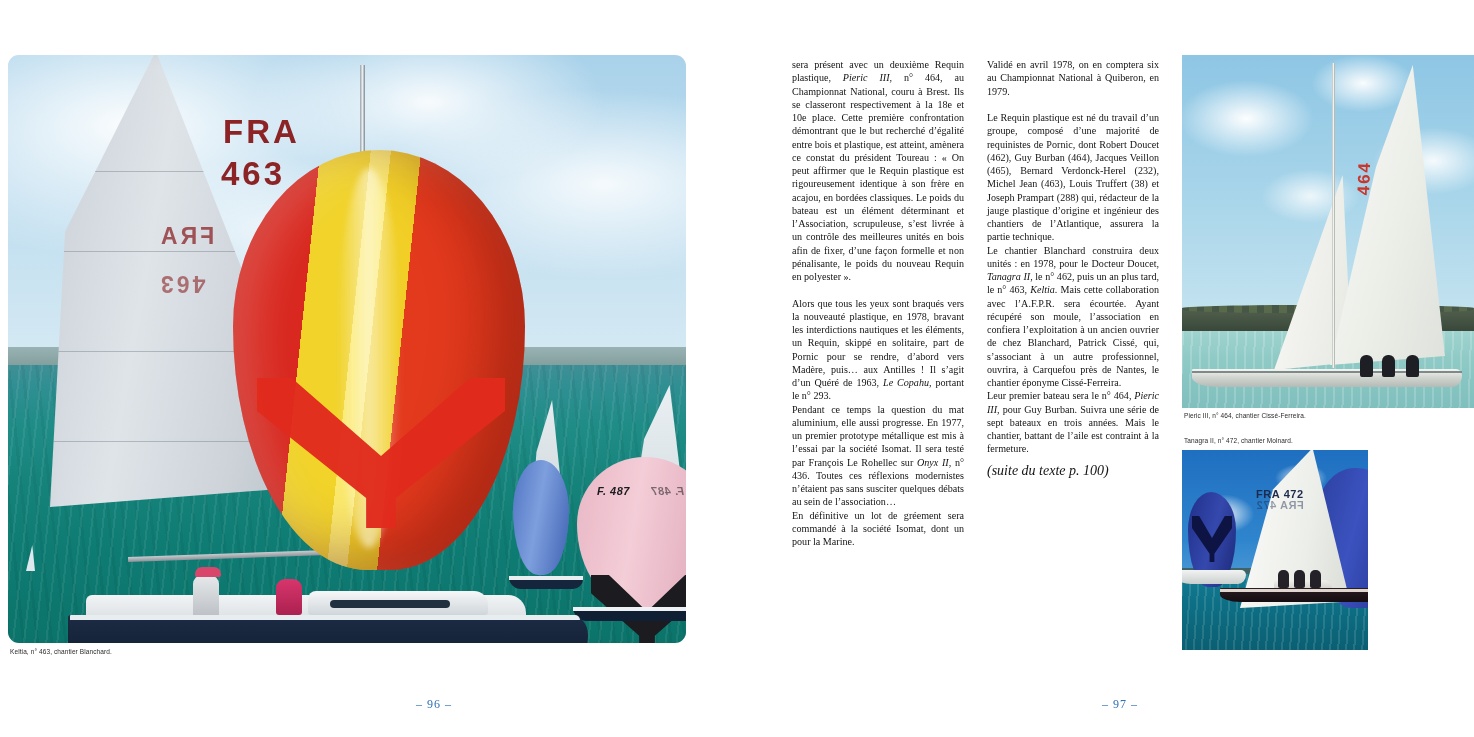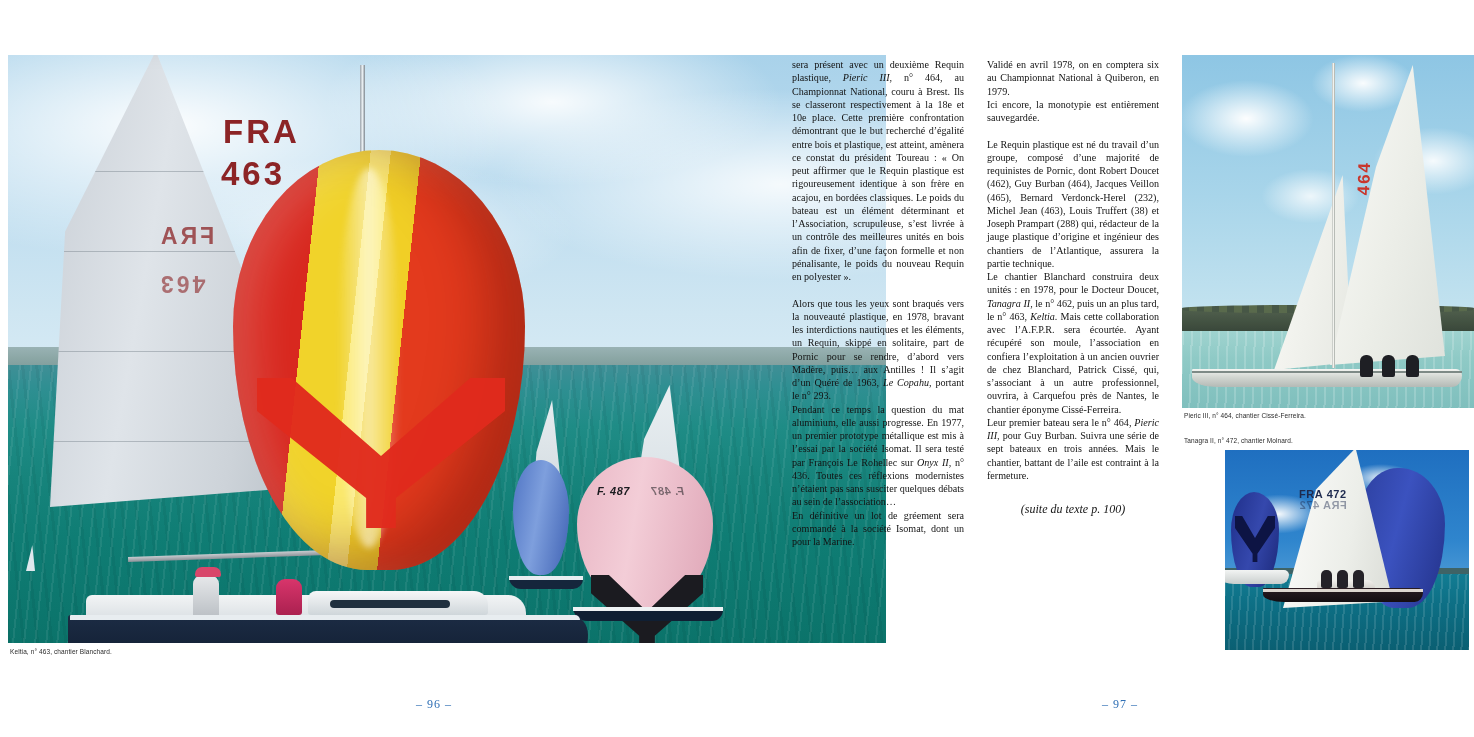--- a/index.html
+++ b/index.html
@@ -7,22 +7,23 @@
     width:1474px;height:737px;
     background:#ffffff;
     font-family:"Liberation Serif", serif;
     overflow:hidden;
     position:relative;
   }
   .spread{position:absolute;inset:0;}
 
   
   .photo-main{
-    position:absolute;left:8px;top:55px;width:878px;height:588px;
+    position:absolute;left:8px;top:55px;width:678px;height:588px;
     overflow:hidden;
+    border-radius:11px;
   }
   .photo-main .sky{
     position:absolute;inset:0;
     background:
       radial-gradient(ellipse 60% 35% at 18% 12%, rgba(255,255,255,.95), rgba(255,255,255,0) 65%),
       radial-gradient(ellipse 40% 22% at 62% 8%, rgba(255,255,255,.9), rgba(255,255,255,0) 65%),
       radial-gradient(ellipse 50% 25% at 88% 22%, rgba(255,255,255,.85), rgba(255,255,255,0) 65%),
       radial-gradient(ellipse 35% 18% at 40% 30%, rgba(255,255,255,.7), rgba(255,255,255,0) 70%),
       linear-gradient(#a9d2ea 0%, #bcdcef 22%, #cfe6f2 44%, #d9ecf6 58%, #cfe5ef 62%);
   }
@@ -153,21 +154,21 @@
     font-size:10.1px;line-height:13.25px;
     color:#131313;
     text-align:justify;
     -webkit-hyphens:none;hyphens:none;
   }
   .col.c1{left:792px;}
   .col.c2{left:987px;}
   .col p{margin:0 0 0 0;}
   .col p.gap{margin-top:13.25px;}
   .col i{font-style:italic;}
-  .col .rt{display:block;text-align:center;font-style:italic;margin-top:21px;font-size:12px;}
+  .col .rt{display:block;text-align:left;font-style:italic;margin-top:8px;font-size:14px;}
 
   
   .photo-tr{position:absolute;left:1182px;top:55px;width:292px;height:353px;overflow:hidden;}
   .photo-tr .sky{
     position:absolute;inset:0;
     background:
       radial-gradient(ellipse 34% 16% at 22% 18%, rgba(255,255,255,.98), rgba(255,255,255,0) 68%),
       radial-gradient(ellipse 26% 12% at 62% 8%, rgba(255,255,255,.95), rgba(255,255,255,0) 68%),
       radial-gradient(ellipse 30% 14% at 86% 30%, rgba(255,255,255,.9), rgba(255,255,255,0) 68%),
       radial-gradient(ellipse 24% 11% at 44% 40%, rgba(255,255,255,.8), rgba(255,255,255,0) 70%),
@@ -178,21 +179,21 @@
   .photo-tr .sea{position:absolute;left:0;right:0;top:276px;bottom:0;background:linear-gradient(#9fd3cf,#8fcac6 35%,#7fbfbd 100%);}
   .photo-tr .sea:after{content:"";position:absolute;inset:0;background:repeating-linear-gradient(92deg,rgba(255,255,255,.18) 0 2px,rgba(255,255,255,0) 2px 9px);}
   .tr-main{position:absolute;left:148px;top:10px;width:115px;height:300px;background:linear-gradient(105deg,#fbfbf8,#eceee8 55%,#dfe2dc);clip-path:polygon(72% 0,100% 97%,0 100%,40% 34%);}
   .tr-jib{position:absolute;left:92px;top:120px;width:78px;height:195px;background:linear-gradient(100deg,#fafaf6,#e6e8e2);clip-path:polygon(88% 0,100% 96%,0 100%);}
   .tr-mast{position:absolute;left:150px;top:8px;width:3px;height:305px;background:linear-gradient(90deg,#b9bdb8,#f2f3ef,#9aa09a);}
   .tr-num{position:absolute;left:172px;top:140px;font-family:"Liberation Sans",sans-serif;font-size:17px;color:#c9362c;font-weight:700;letter-spacing:2px;transform:rotate(-88deg);transform-origin:0 0;}
   .tr-hull{position:absolute;left:10px;top:314px;width:270px;height:18px;background:linear-gradient(#f4f5f2,#d2d6d1 45%,#b4bab6);border-radius:3px 16px 28px 70px / 3px 18px 30px 26px;}
   .tr-hull .l{position:absolute;left:0;right:0;top:2px;height:2px;background:#7e8a86;}
   .tr-crew{position:absolute;top:300px;width:13px;height:22px;background:#1e1f24;border-radius:6px 6px 2px 2px;}
 
-  .photo-br{position:absolute;left:1225px;top:450px;width:244px;height:200px;overflow:hidden;}
+  .photo-br{position:absolute;left:1182px;top:450px;width:186px;height:200px;overflow:hidden;}
   .photo-br .sky{position:absolute;inset:0;background:
       radial-gradient(ellipse 24% 14% at 22% 32%, rgba(255,255,255,.95), rgba(255,255,255,0) 70%),
       radial-gradient(ellipse 20% 10% at 64% 14%, rgba(255,255,255,.9), rgba(255,255,255,0) 70%),
       linear-gradient(#1f6fc0,#2f85cd 45%,#61a8dc 80%,#8cc1e4 100%);}
   .photo-br .land{position:absolute;left:0;right:0;top:118px;height:8px;background:#3e5b52;opacity:.85;}
   .photo-br .sea{position:absolute;left:0;right:0;top:124px;bottom:0;background:linear-gradient(#127c93,#0d6f85 40%,#0a5f72 100%);}
   .photo-br .sea:after{content:"";position:absolute;inset:0;background:repeating-linear-gradient(94deg,rgba(255,255,255,.12) 0 2px,rgba(255,255,255,0) 2px 8px);}
   .br-main{position:absolute;left:58px;top:-2px;width:110px;height:160px;background:linear-gradient(100deg,#fcfcfa,#eceee9 60%,#dadcd6);clip-path:polygon(66% 0,100% 96%,0 100%,30% 26%);}
   .br-spin{position:absolute;left:132px;top:18px;width:88px;height:140px;border-radius:46% 52% 42% 42%/40% 40% 60% 60%;background:linear-gradient(105deg,#2c3f9e,#3b52bf 45%,#23328a);}
   .br-spin2{position:absolute;left:6px;top:42px;width:48px;height:95px;border-radius:48% 52% 42% 42%/40% 40% 60% 60%;background:linear-gradient(105deg,#1f2f8a,#3548ad 50%,#1b2878);}
@@ -279,21 +280,20 @@
   <div class="folio left">– 96 –</div>
 
   <div class="col c1">
       <p><span>sera présent avec un deuxième Requin plastique, </span><i>Pieric III</i><span>, n° 464, au Championnat National, couru à Brest. Ils se classeront respectivement à la 18e et 10e place. Cette première confrontation démontrant que le but recherché d’égalité entre bois et plastique, est atteint, amènera ce constat du président Toureau : « On peut affirmer que le Requin plastique est rigoureusement identique à son frère en acajou, en bordées classiques. Le poids du bateau est un élément déterminant et l’Association, scrupuleuse, s’est livrée à un contrôle des meilleures unités en bois afin de fixer, d’une façon formelle et non pénalisante, le poids du nouveau Requin en polyester ».</span></p>
       <p class="gap"><span>Alors que tous les yeux sont braqués vers la nouveauté plastique, en 1978, bravant les interdictions nautiques et les éléments, un Requin, skippé en solitaire, part de Pornic pour se rendre, d’abord vers Madère, puis… aux Antilles ! Il s’agit d’un Quéré de 1963, </span><i>Le Copahu</i><span>, portant le n° 293.</span></p>
       <p><span>Pendant ce temps la question du mat aluminium, elle aussi progresse. En 1977, un premier prototype métallique est mis à l’essai par la société Isomat. Il sera testé par François Le Rohellec sur </span><i>Onyx II</i><span>, n° 436. Toutes ces réflexions modernistes n’étaient pas sans susciter quelques débats au sein de l’association…</span></p>
       <p><span>En définitive un lot de gréement sera commandé à la société Isomat, dont un pour la Marine.</span></p>
     </div>
   <div class="col c2">
       <p><span>Validé en avril 1978, on en comptera six au Championnat National à Quiberon, en 1979.</span></p>
-      <p><span>Ici encore, la monotypie est entièrement sauvegardée.</span></p>
       <p class="gap"><span>Le Requin plastique est né du travail d’un groupe, composé d’une majorité de requinistes de Pornic, dont Robert Doucet (462), Guy Burban (464), Jacques Veillon (465), Bernard Verdonck-Herel (232), Michel Jean (463), Louis Truffert (38) et Joseph Prampart (288) qui, rédacteur de la jauge plastique d’origine et ingénieur des chantiers de l’Atlantique, assurera la partie technique.</span></p>
       <p><span>Le chantier Blanchard construira deux unités : en 1978, pour le Docteur Doucet, </span><i>Tanagra II</i><span>, le n° 462, puis un an plus tard, le n° 463, </span><i>Keltia</i><span>. Mais cette collaboration avec l’A.F.P.R. sera écourtée. Ayant récupéré son moule, l’association en confiera l’exploitation à un ancien ouvrier de chez Blanchard, Patrick Cissé, qui, s’associant à un autre professionnel, ouvrira, à Carquefou près de Nantes, le chantier éponyme Cissé-Ferreira.</span></p>
       <p><span>Leur premier bateau sera le n° 464, </span><i>Pieric III</i><span>, pour Guy Burban. Suivra une série de sept bateaux en trois années. Mais le chantier, battant de l’aile est contraint à la fermeture.</span></p>
       <span class="rt">(suite du texte p. 100)</span>
     </div>
 
   <div class="photo-tr">
     <div class="sky"></div>
     <div class="shore"></div>
     <div class="sea"></div>

